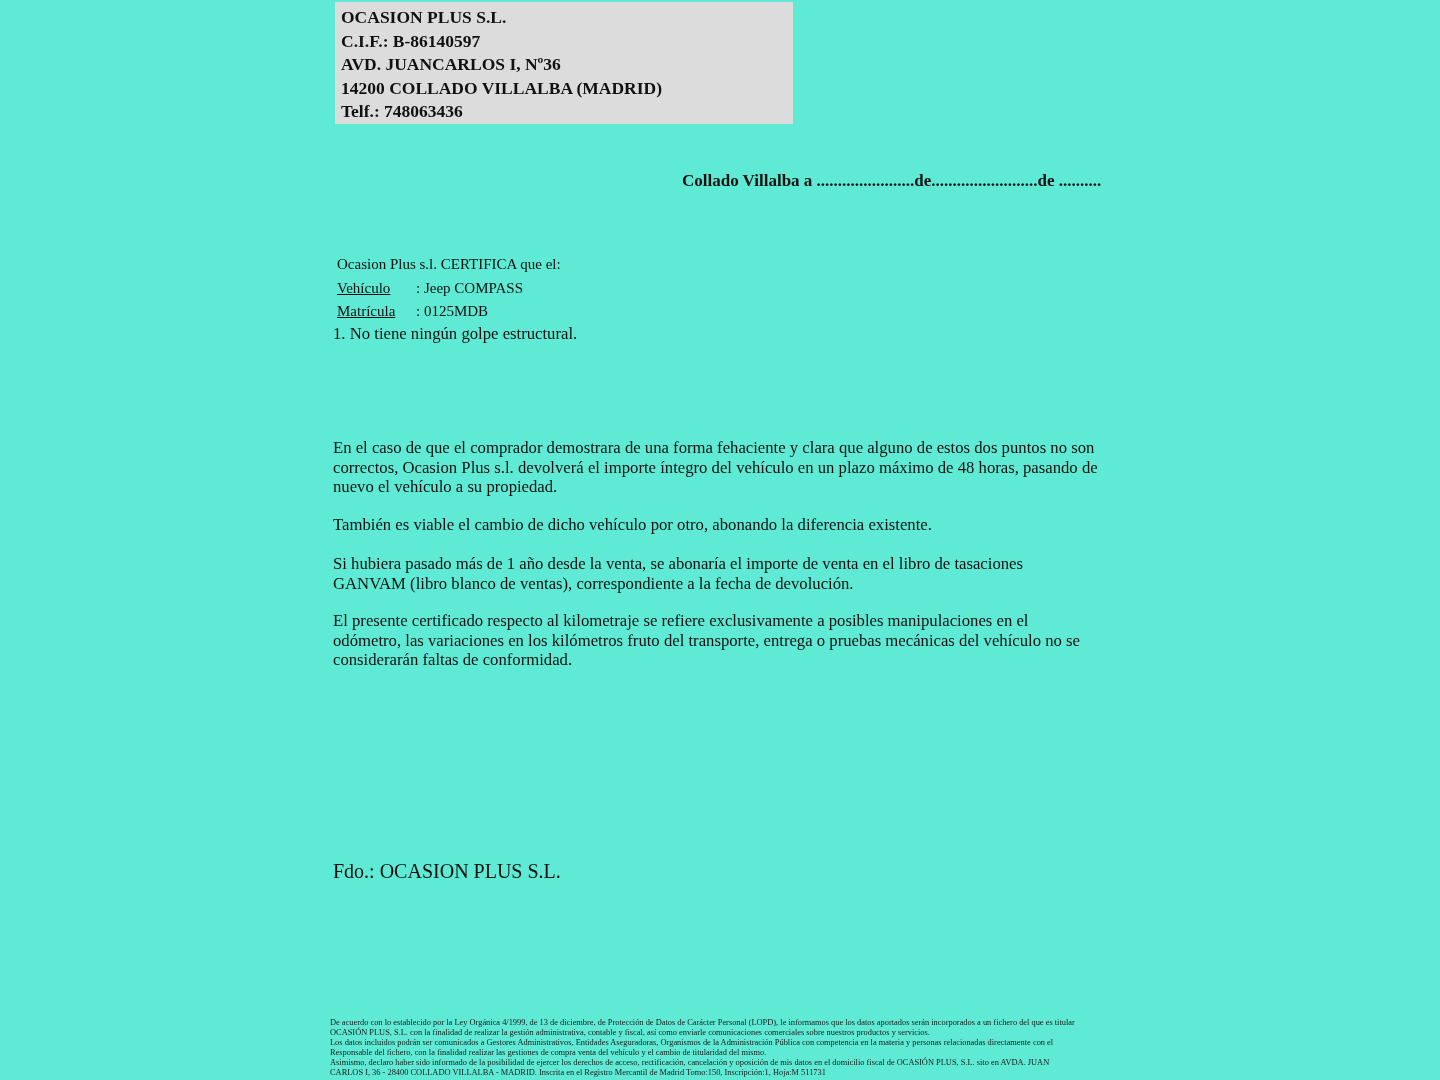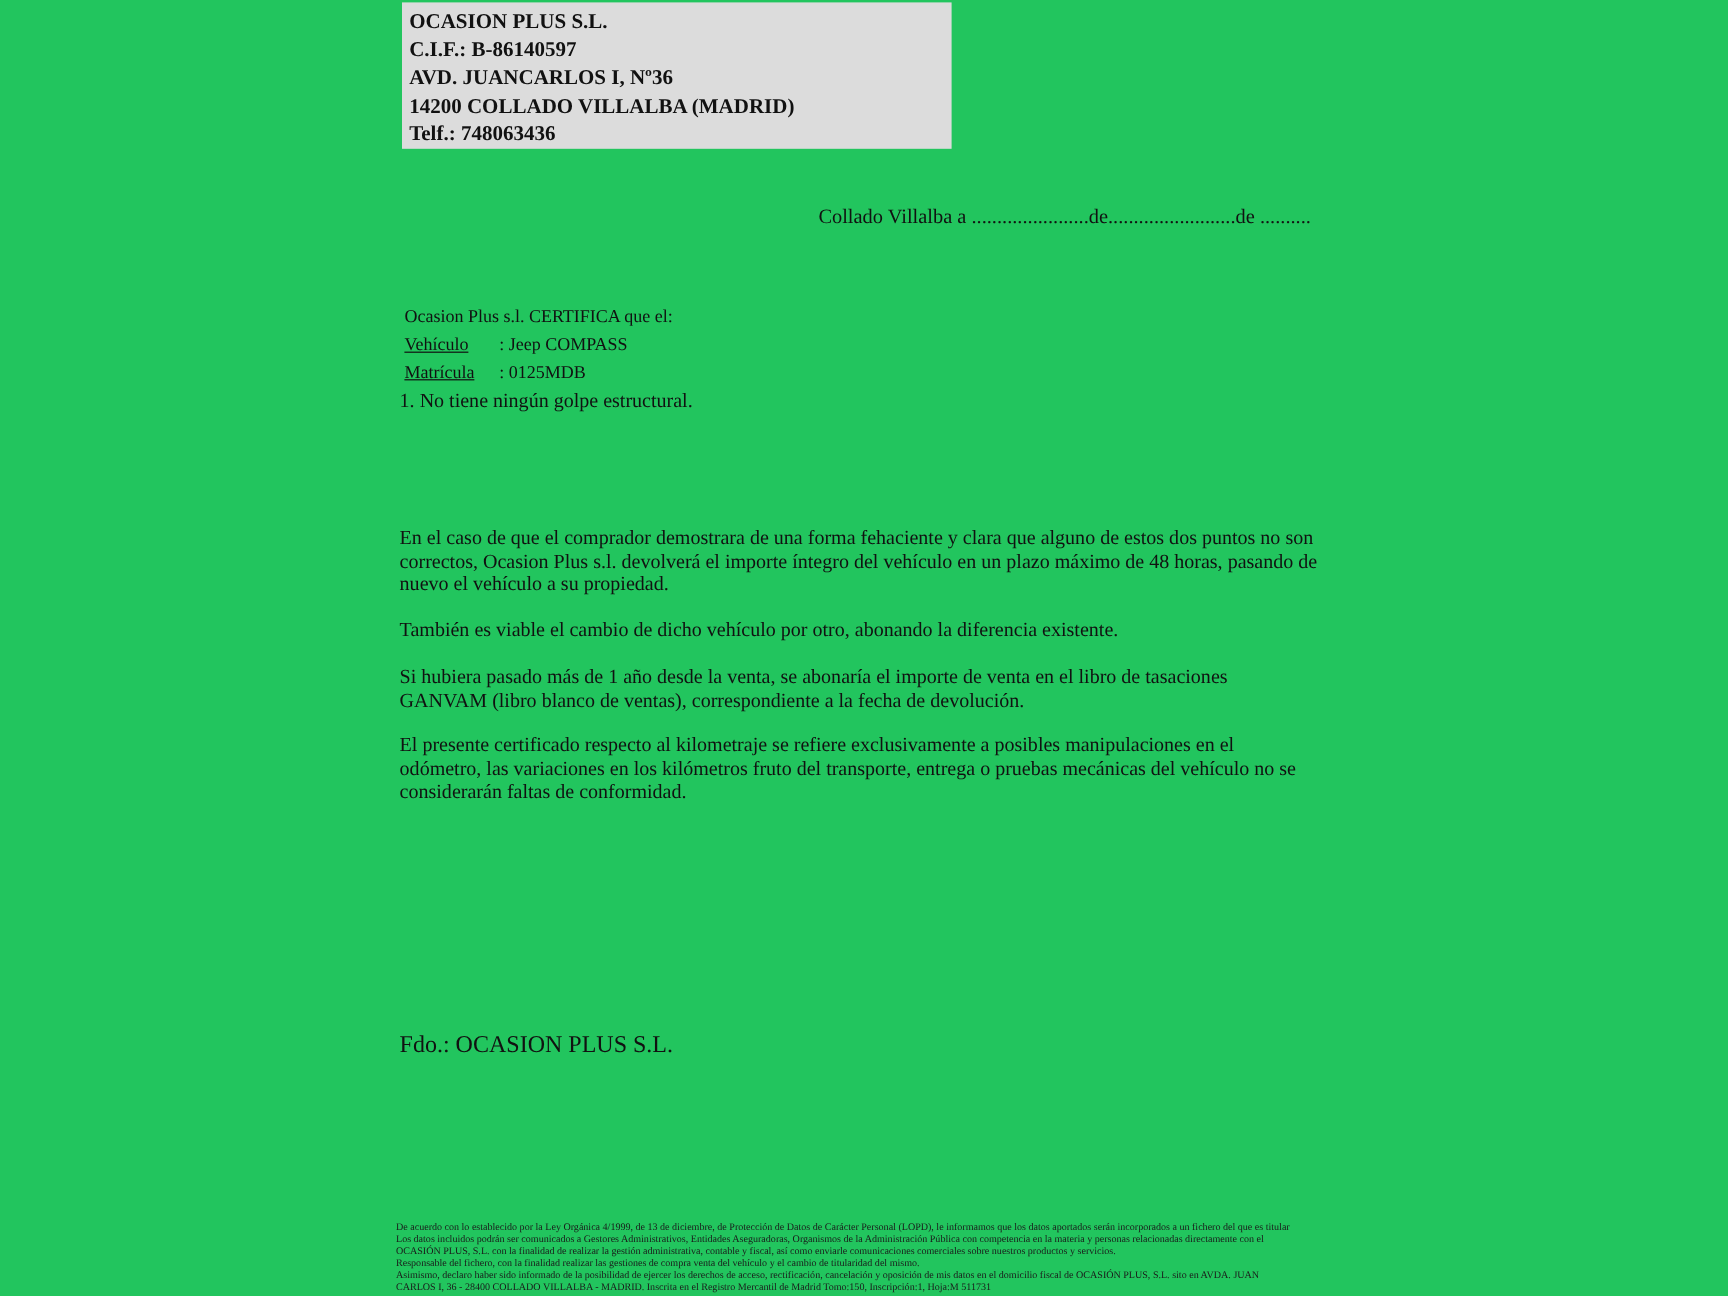--- a/index.html
+++ b/index.html
@@ -4,21 +4,21 @@
 <style>
   html, body {
     margin: 0;
     padding: 0;
     background: #ffffff;
   }
   .page {
     position: relative;
     width: 1440px;
     height: 1080px;
-    background: #22c55e;
+    background: #5eead4;
     font-family: "Liberation Serif", "DejaVu Serif", serif;
     color: #111111;
     overflow: hidden;
   }
   .letterhead {
     position: absolute;
     left: 335px;
     top: 2px;
     width: 458px;
     height: 122px;
@@ -29,20 +29,21 @@
     font-size: 17.5px;
     line-height: 23.6px;
     white-space: nowrap;
   }
   .dateline {
     position: absolute;
     left: 682px;
     top: 171px;
     font-size: 17px;
     white-space: nowrap;
+    font-weight: bold;
   }
   .cert {
     position: absolute;
     left: 337px;
     top: 216px;
     font-size: 15px;
     line-height: 23.5px;
     white-space: nowrap;
     margin-top: 37px;
   }
@@ -117,20 +118,20 @@
 
   <div class="para pa1">En el caso de que el comprador demostrara de una forma fehaciente y clara que alguno de estos dos puntos no son correctos, Ocasion Plus s.l. devolverá el importe íntegro del vehículo en un plazo máximo de 48 horas, pasando de nuevo el vehículo a su propiedad.</div>
   <div class="para pa2">También es viable el cambio de dicho vehículo por otro, abonando la diferencia existente.</div>
   <div class="para pa3">Si hubiera pasado más de 1 año desde la venta, se abonaría el importe de venta en el libro de tasaciones GANVAM (libro blanco de ventas), correspondiente a la fecha de devolución.</div>
   <div class="para pa4">El presente certificado respecto al kilometraje se refiere exclusivamente a posibles manipulaciones en el odómetro, las variaciones en los kilómetros fruto del transporte, entrega o pruebas mecánicas del vehículo no se considerarán faltas de conformidad.</div>
 
   <div class="signature">Fdo.: OCASION PLUS S.L.</div>
 
   <div class="footer">
     <div>De acuerdo con lo establecido por la Ley Orgánica 4/1999, de 13 de diciembre, de Protección de Datos de Carácter Personal (LOPD), le informamos que los datos aportados serán incorporados a un fichero del que es titular</div>
+    <div>OCASIÓN PLUS, S.L. con la finalidad de realizar la gestión administrativa, contable y fiscal, así como enviarle comunicaciones comerciales sobre nuestros productos y servicios.</div>
     <div>Los datos incluidos podrán ser comunicados a Gestores Administrativos, Entidades Aseguradoras, Organismos de la Administración Pública con competencia en la materia y personas relacionadas directamente con el</div>
-    <div>OCASIÓN PLUS, S.L. con la finalidad de realizar la gestión administrativa, contable y fiscal, así como enviarle comunicaciones comerciales sobre nuestros productos y servicios.</div>
     <div>Responsable del fichero, con la finalidad realizar las gestiones de compra venta del vehículo y el cambio de titularidad del mismo.</div>
     <div>Asimismo, declaro haber sido informado de la posibilidad de ejercer los derechos de acceso, rectificación, cancelación y oposición de mis datos en el domicilio fiscal de OCASIÓN PLUS, S.L. sito en AVDA. JUAN</div>
     <div>CARLOS I, 36 - 28400 COLLADO VILLALBA - MADRID. Inscrita en el Registro Mercantil de Madrid Tomo:150, Inscripción:1, Hoja:M 511731</div>
   </div>
 
 </div>
 
 </body></html>

